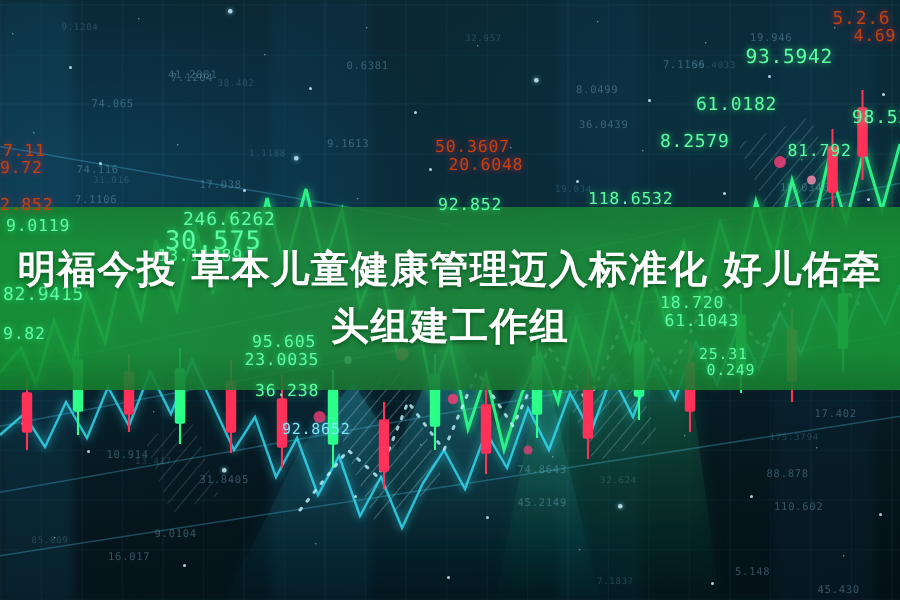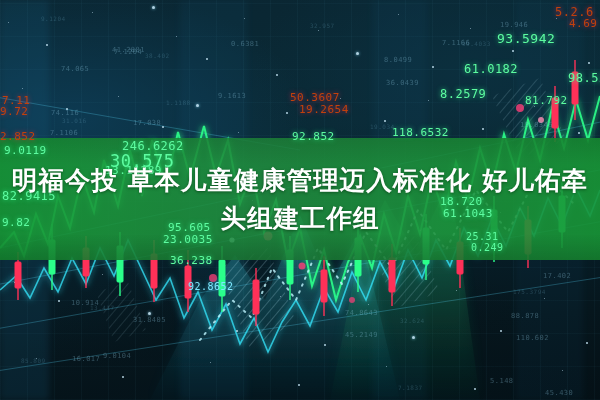--- a/index.html
+++ b/index.html
@@ -320,21 +320,21 @@
       <span class="num faint2" style="left: 462px; top: 41px;">99.4033</span>
       <span class="num faint" style="left: 384px; top: 57px;">8.0499</span>
       <span class="num faint" style="left: 386px; top: 80px;">36.0439</span>
       <span class="num faint2" style="left: 370px; top: 124px;">19.034</span>
       <span class="num faint" style="left: 520px; top: 122px;">19.0346</span>
       <span class="num faint" style="left: 71px; top: 300px;">10.914</span>
       <span class="num faint2" style="left: 90px; top: 305px;">13.417</span>
       <span class="num faint" style="left: 133px; top: 317px;">31.8405</span>
       <span class="num faint" style="left: 103px; top: 353px;">9.0104</span>
       <span class="num faint2" style="left: 21px; top: 358px;">85.809</span>
-      <span class="num faint" style="left: 72px; top: 356px;">16.017</span>
+      <span class="num faint" style="left: 72px; top: 368px;">16.017</span>
       <span class="num faint" style="left: 345px; top: 310px;">74.8643</span>
       <span class="num faint2" style="left: 400px; top: 318px;">32.624</span>
       <span class="num faint" style="left: 345px; top: 332px;">45.2149</span>
       <span class="num faint" style="left: 543px; top: 273px;">17.402</span>
       <span class="num faint2" style="left: 513px; top: 289px;">175.3794</span>
       <span class="num faint" style="left: 511px; top: 313px;">88.878</span>
       <span class="num faint" style="left: 516px; top: 335px;">110.602</span>
       <span class="num faint2" style="left: 398px; top: 385px;">7.1837</span>
       <span class="num faint" style="left: 490px; top: 378px;">5.148</span>
       <span class="num faint" style="left: 545px; top: 390px;">45.430</span>
@@ -343,21 +343,21 @@
   <div class="band" style="top: 138px; height: 122px;"></div>
   <div class="band-shade" style="top: 138px; height: 122px;"></div>
 
   <div id="bright-numbers">
       <span class="num green" style="left: 497px; top: 32px; font-size: 13px;">93.5942</span>
       <span class="num green" style="left: 464px; top: 63px; font-size: 12px;">61.0182</span>
       <span class="num green" style="left: 528px; top: 72px; font-size: 12px; margin-left: 40px;">98.52</span>
       <span class="num green" style="left: 440px; top: 88px; font-size: 12px;">8.2579</span>
       <span class="num green" style="left: 525px; top: 95px; font-size: 11px;">81.792</span>
       <span class="num red" style="left: 290px; top: 92px; font-size: 11px;">50.3607</span>
-      <span class="num red" style="left: 299px; top: 104px; font-size: 11px;">19.2654</span>
+      <span class="num red" style="left: 299px; top: 104px; font-size: 11px;">20.6048</span>
       <span class="num green" style="left: 292px; top: 131px; font-size: 11px;">92.852</span>
       <span class="num green" style="left: 392px; top: 127px; font-size: 11px;">118.6532</span>
       <span class="num red" style="left: 2px; top: 95px; font-size: 11px;">7.11</span>
       <span class="num red" style="left: 0px; top: 106px; font-size: 11px;">9.72</span>
       <span class="num red" style="left: 0px; top: 131px; font-size: 11px;">2.852</span>
       <span class="num green" style="left: 4px; top: 145px; font-size: 11px;">9.0119</span>
       <span class="num green" style="left: 2px; top: 190px; font-size: 12px;">82.9415</span>
       <span class="num green" style="left: 122px; top: 140px; font-size: 12px;">246.6262</span>
       <span class="num green" style="left: 110px; top: 153px; font-size: 17px;">30.575</span>
       <span class="num green" style="left: 105px; top: 165px; font-size: 11px;">13.11289</span>

